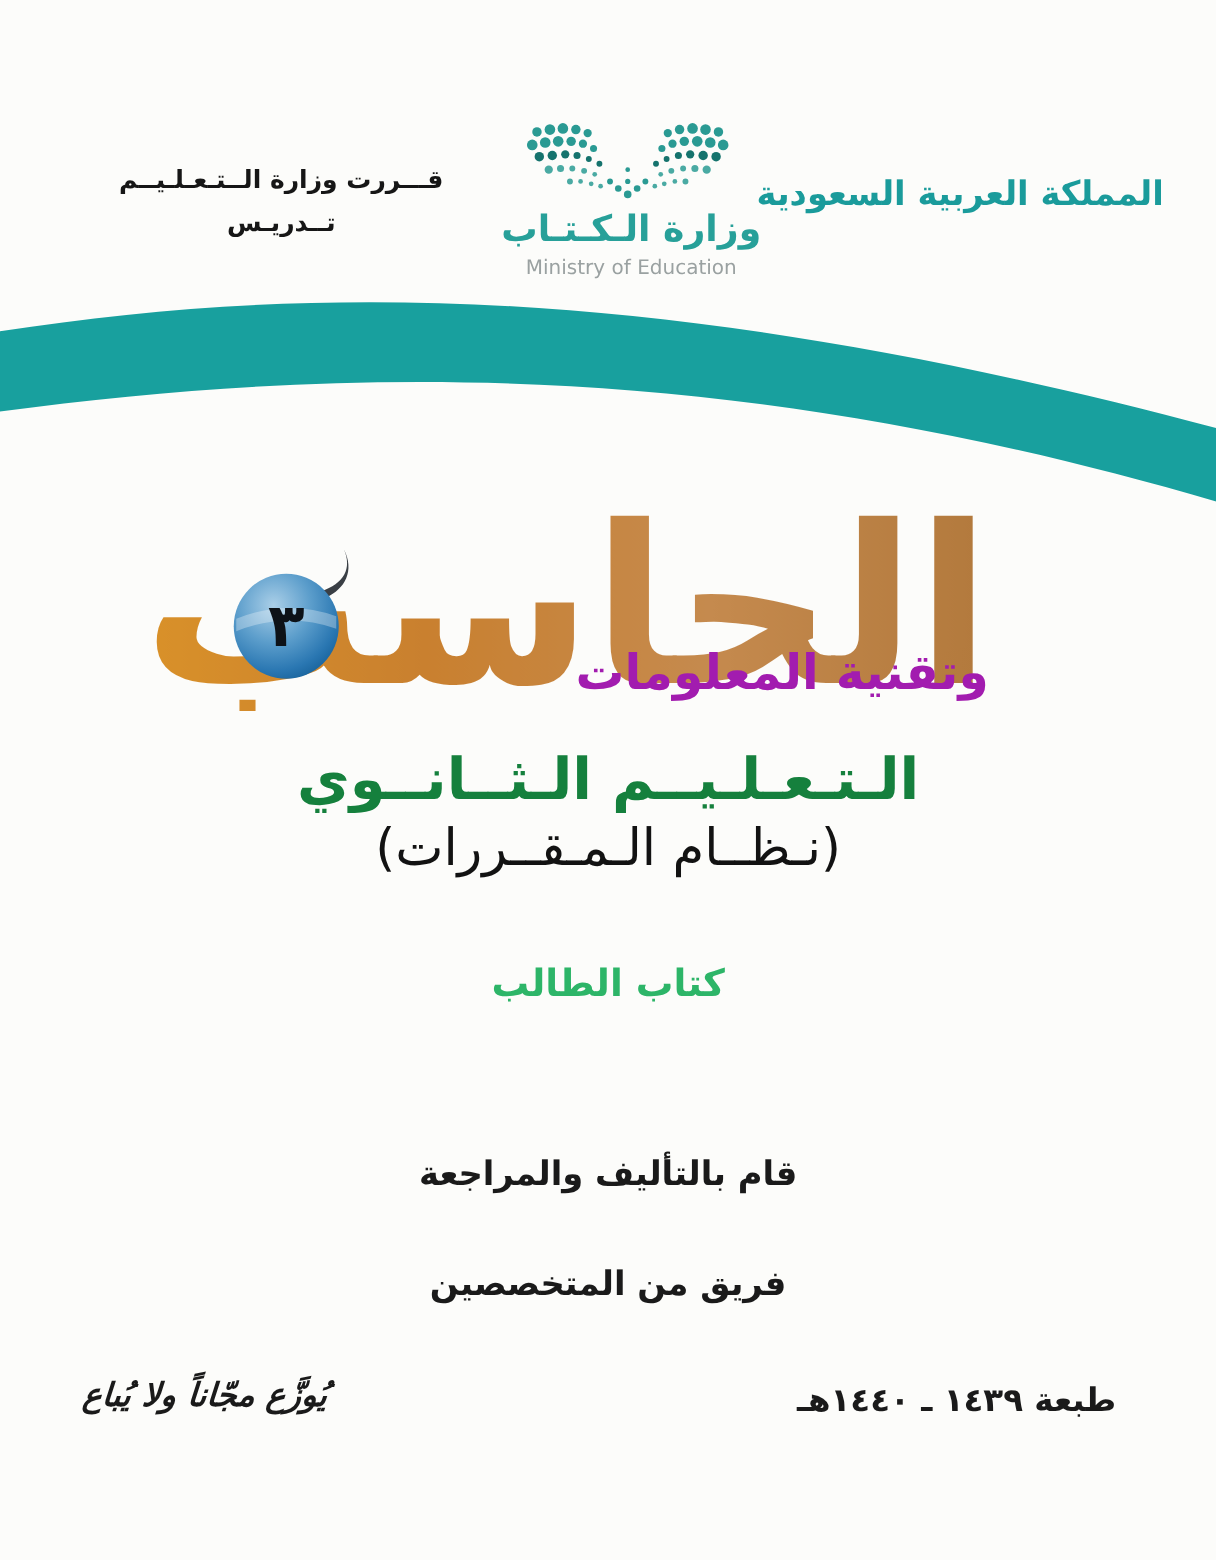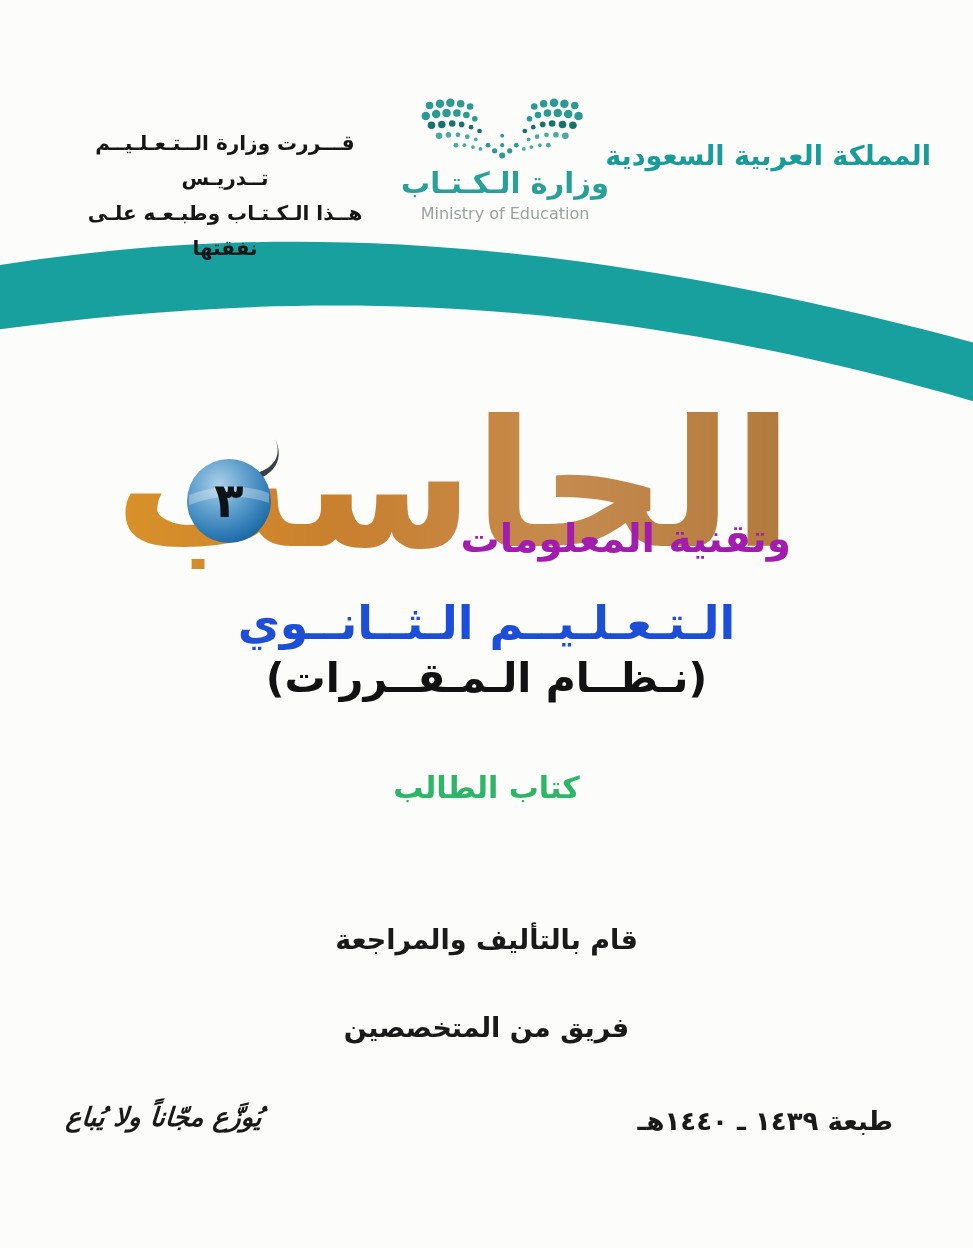--- a/index.html
+++ b/index.html
@@ -52,22 +52,22 @@
   }
   .title-sub{
     top:516px;right:182px;
     direction:rtl;
     font-size:39px;font-weight:bold;color:#a21caf;
     z-index:3;white-space:nowrap;
   }
   .level-badge{top:433px;left:183px;width:108px;height:118px;z-index:4;}
   
   .centerline{left:0;width:973px;text-align:center;direction:rtl;z-index:3;}
-  .stage{top:596px;font-size:46px;font-weight:bold;color:#1d4ed8;}
-  .system{top:654px;font-size:41px;font-weight:bold;color:#121212;}
+  .stage{top:596px;font-size:46px;font-weight:bold;color:#15803d;}
+  .system{top:654px;font-size:41px;font-weight:normal;color:#121212;}
   .program{top:726px;font-size:33px;font-weight:bold;color:#e02424;}
   .booktype{top:770px;font-size:30px;font-weight:bold;color:#2db568;}
   .credits1{top:924px;font-size:27px;font-weight:bold;}
   .credits2{top:968px;font-size:27px;font-weight:bold;margin-top:44px;}
   
   .edition{
     top:1106px;right:80px;
     direction:rtl;font-size:26px;font-weight:bold;z-index:3;
   }
   .free-notice{
@@ -83,21 +83,20 @@
 <div class="cover">
 
   <svg class="abs wave-svg" width="973" height="1248" viewBox="0 0 973 1248">
     <path d="M -6,266 C 270,222 560,232 979,344 L 979,403 C 600,291 300,289 -6,330 Z" fill="#18a09e"></path>
   </svg>
 
   <div class="abs kingdom">المملكة العربية السعودية</div>
 
   <div class="abs decree">
     <div>قـــررت وزارة الــتـعـلـيــم تــدريـس</div>
-    <div>هــذا الـكـتـاب وطبـعـه علـى نفقتها</div>
   </div>
 
   <div class="abs ministry">
     <svg class="dots" width="200" height="66" viewBox="0 0 200 70">
       <g fill="#2a9a93">
         <circle cx="20" cy="8" r="4"></circle>
           <circle cx="31" cy="6" r="4.5"></circle>
           <circle cx="42" cy="5" r="4.5"></circle>
           <circle cx="53" cy="6" r="4"></circle>
           <circle cx="63" cy="9" r="3.5"></circle>

